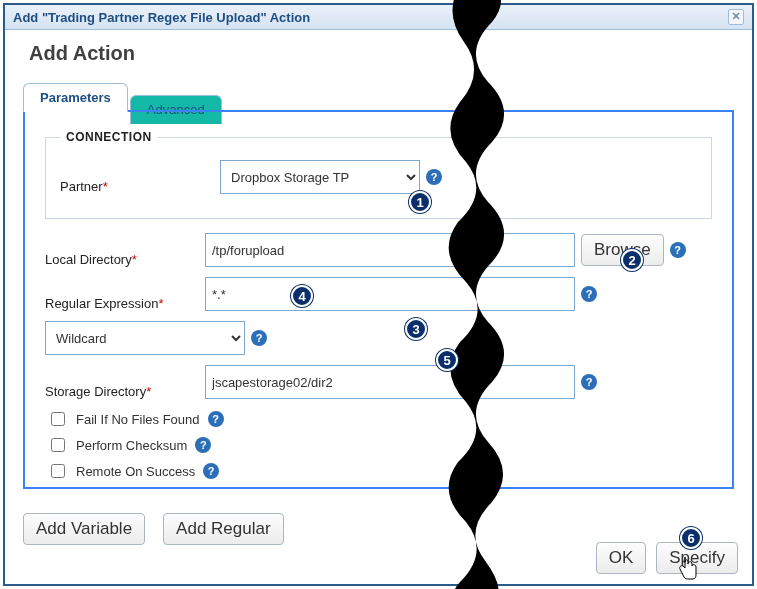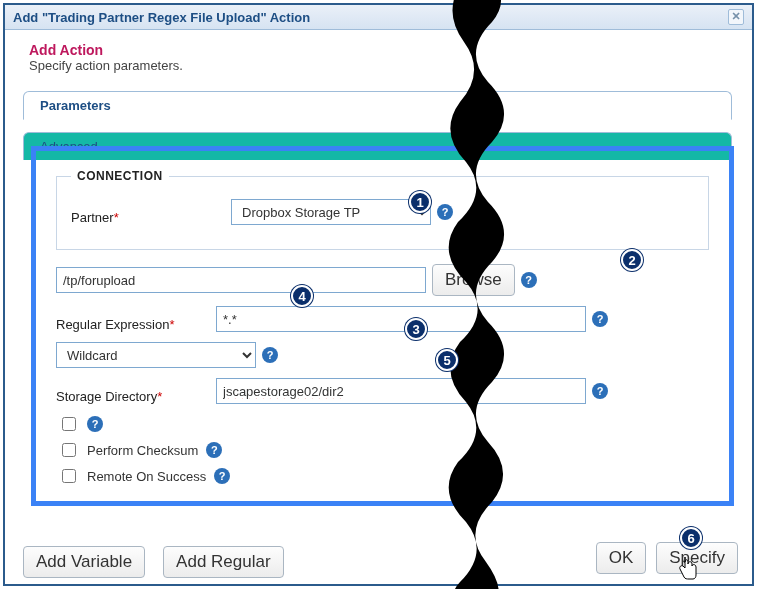--- a/index.html
+++ b/index.html
@@ -43,35 +43,34 @@
     border-radius: 2px;
   }
   .body {
     padding: 10px 18px 14px 18px;
   }
   .section-head {
     padding: 2px 0 6px 6px;
   }
   .section-head .h1 {
     font-weight: bold;
-    font-size: 14px;
-    color: #be185d;
+    font-size: 20px;
+    color: #404040;
   }
   .section-head .sub {
     font-size: 13px;
     color: #444;
   }
   .tabs-wrap {
     margin-top: 10px;
     position: relative;
   }
   .tabs {
     display: flex;
     gap: 0;
-    flex-direction: column;
   }
   .tab {
     padding: 6px 16px;
     border: 1px solid #9fbcd9;
     border-bottom: none;
     background: #14b8a6;
     color: #1d4e84;
     font-size: 13px;
     border-radius: 6px 6px 0 0;
     margin-right: 2px;
@@ -80,25 +79,24 @@
     top: 14px;
   }
   .tab.active {
     background: #fff;
     font-weight: bold;
     top: 2px;
     border-bottom: 1px solid #fff;
     z-index: 2;
   }
   .panel {
-    border: 5px solid #3b82f6;
+    border: 2px solid #3b82f6;
     padding: 18px 20px 0 20px;
     position: relative;
     min-height: 360px;
-    margin-left: 8px;
   }
   fieldset.conn {
     border: 1px solid #c8d6e6;
     padding: 16px 14px 14px 14px;
     margin: 0 0 14px 0;
     position: relative;
   }
   fieldset.conn legend {
     padding: 0 6px;
     color: #222;
@@ -120,21 +118,21 @@
   .control {
     display: flex;
     align-items: center;
     gap: 6px;
     flex: 1;
   }
   select.ctl, input.ctl {
     border: 1px solid #7ea8d0;
     padding: 4px 6px;
     font-size: 13px;
-    height: 26px;
+    height: 34px;
     background: #fff;
     color: #333;
   }
   select.ctl { width: 200px; }
   input.ctl.w1 { width: 370px; }
   input.ctl.w2 { width: 370px; }
   input.ctl.w3 { width: 370px; }
   .spelled { text-decoration: underline wavy #d33 1px; text-underline-offset: 2px; }
   .btn {
     border: 1px solid #aab6c2;
@@ -163,21 +161,21 @@
     gap: 8px;
     margin: 6px 0 6px 2px;
   }
   .check-row input[type=checkbox] {
     width: 14px; height: 14px;
     cursor: pointer;
   }
   .footer-left {
     display: flex;
     gap: 18px;
-    margin-top: 40px;
+    margin-top: 24px;
   }
   .footer-right {
     position: absolute;
     right: 14px;
     bottom: 10px;
     display: flex;
     gap: 10px;
   }
   .annot {
     position: absolute;
@@ -215,21 +213,20 @@
 
 <div class="frame">
   <div class="titlebar">
     <span>Add "Trading Partner Regex File Upload" Action</span>
     <div class="close-btn">✕</div>
   </div>
 
   <div class="body">
     <div class="section-head">
       <div class="h1">Add Action</div>
-      <div class="sub">Specify action parameters.</div>
     </div>
 
     <div class="tabs-wrap">
       <div class="tabs">
         <div class="tab active">Parameters</div>
         <div class="tab">Advanced</div>
       </div>
       <div class="panel">
 
         <fieldset class="conn">
@@ -241,20 +238,23 @@
             <div class="control">
               <select class="ctl">
                 <option>Dropbox Storage TP</option>
               </select>
               <span class="help">?</span>
             </div>
           </div>
         </fieldset>
 
         <div class="row">
+          <div class="label">
+            <span>Local Directory</span><span class="req">*</span>
+          </div>
           <div class="control">
             <input class="ctl w1" value="/tp/forupload" style="">
             <button class="btn">Browse</button>
             <span class="help">?</span>
           </div>
         </div>
 
         <div class="row">
           <div class="label">
             <span>Regular Expression</span><span class="req">*</span>
@@ -279,20 +279,21 @@
             <span>Storage Directory</span><span class="req">*</span>
           </div>
           <div class="control">
             <input class="ctl w3 spelled" value="jscapestorage02/dir2" style="">
             <span class="help">?</span>
           </div>
         </div>
 
         <div class="check-row">
           <input type="checkbox" style="">
+          <span>Fail If No Files Found</span>
           <span class="help">?</span>
         </div>
         <div class="check-row">
           <input type="checkbox" style="">
           <span>Perform Checksum</span>
           <span class="help">?</span>
         </div>
         <div class="check-row">
           <input type="checkbox" style="">
           <span>Remote On Success</span>

